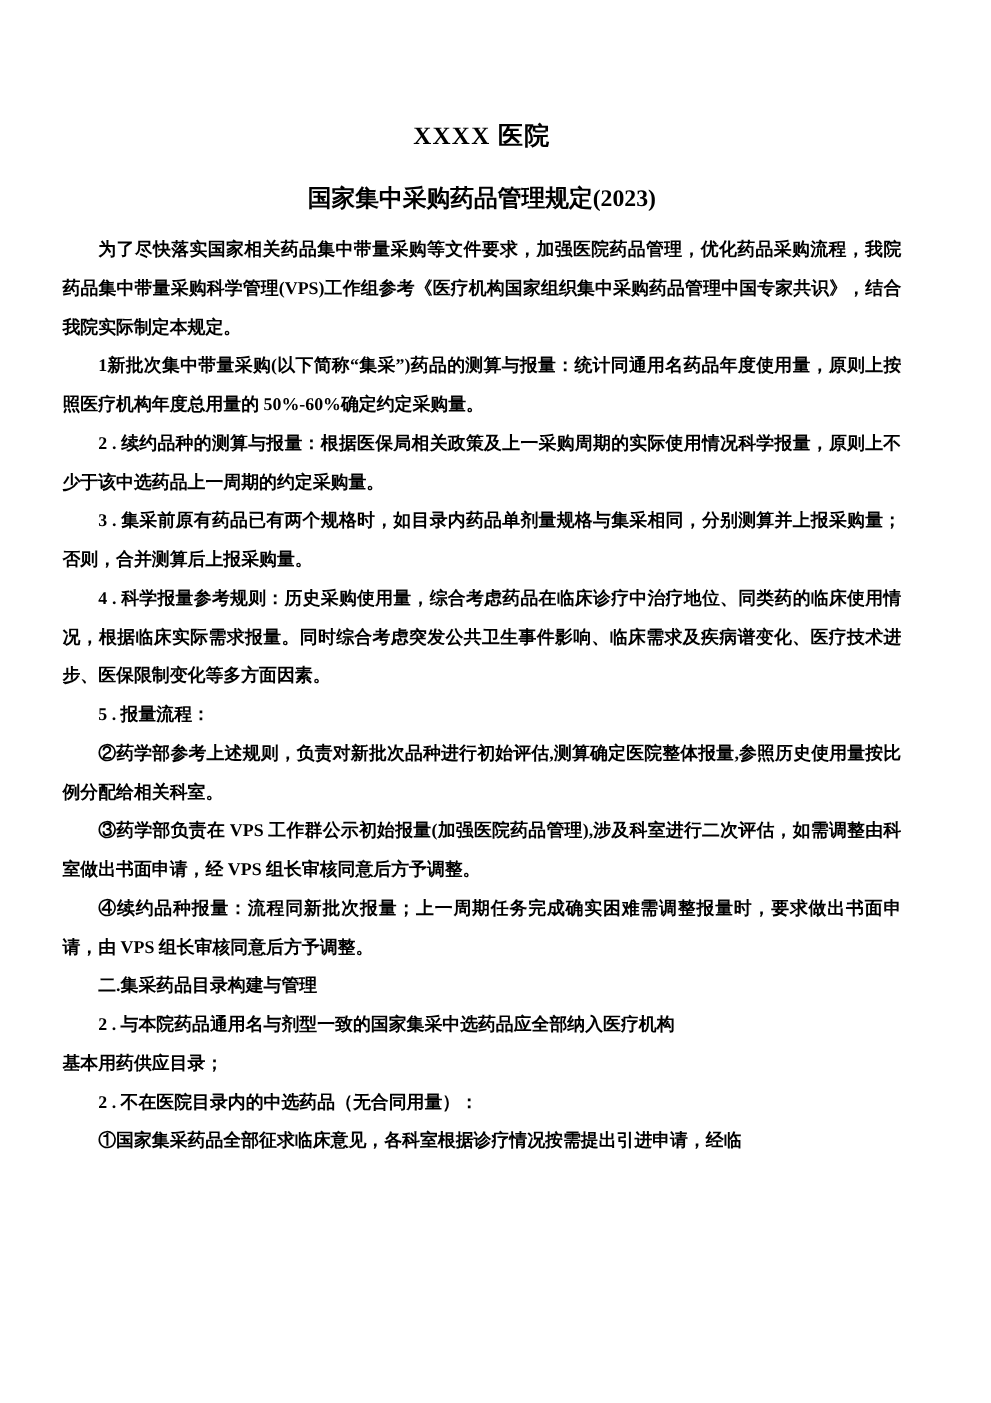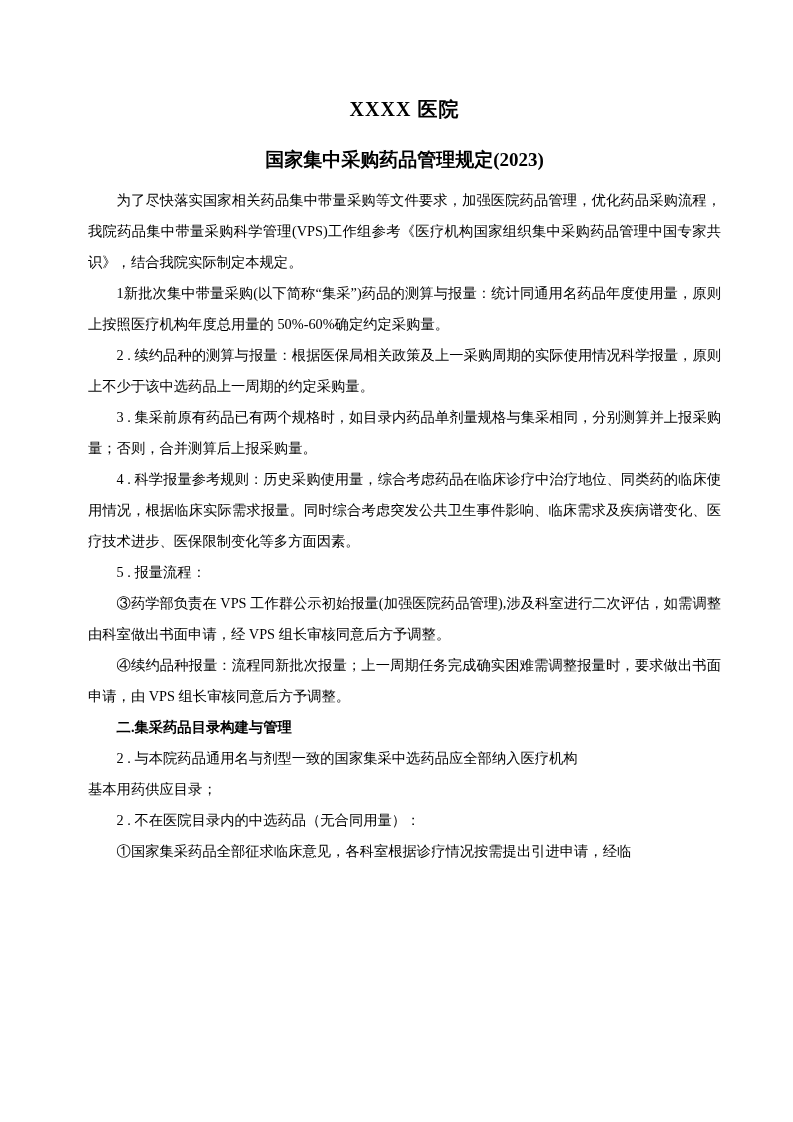--- a/index.html
+++ b/index.html
@@ -11,21 +11,21 @@
     width: 793px;
     height: 1122px;
     font-family: "Liberation Serif", "DejaVu Serif", serif;
     color: #000000;
     -webkit-font-smoothing: antialiased;
   }
   .page {
     width: 793px;
     height: 1122px;
     box-sizing: border-box;
-    padding: 72px 72px 60px 88px;
+    padding: 72px 72px 60px 50px;
     position: relative;
   }
   .title-main {
     text-align: center;
     font-size: 20px;
     font-weight: bold;
     letter-spacing: 1px;
     margin: 22px 0 0 0;
     line-height: 1.5;
   }
@@ -36,20 +36,21 @@
     margin: 22px 0 10px 0;
     line-height: 1.5;
   }
   p.body-text {
     font-size: 14.3px;
     line-height: 31px;
     margin: 0;
     text-align: justify;
     text-justify: inter-ideograph;
     text-indent: 0;
+    font-weight: bold;
   }
   p.indent {
     text-indent: 2em;
   }
   p.section-heading {
     font-size: 14.3px;
     line-height: 31px;
     margin: 0;
     font-weight: bold;
     text-indent: 2em;
@@ -62,20 +63,21 @@
 
   <h1 class="title-main">XXXX 医院</h1>
   <h2 class="title-sub">国家集中采购药品管理规定(2023)</h2>
 
   <p class="body-text indent">为了尽快落实国家相关药品集中带量采购等文件要求，加强医院药品管理，优化药品采购流程，我院药品集中带量采购科学管理(VPS)工作组参考《医疗机构国家组织集中采购药品管理中国专家共识》，结合我院实际制定本规定。</p>
   <p class="body-text indent">1新批次集中带量采购(以下简称“集采”)药品的测算与报量：统计同通用名药品年度使用量，原则上按照医疗机构年度总用量的 50%-60%确定约定采购量。</p>
   <p class="body-text indent">2 . 续约品种的测算与报量：根据医保局相关政策及上一采购周期的实际使用情况科学报量，原则上不少于该中选药品上一周期的约定采购量。</p>
   <p class="body-text indent">3 . 集采前原有药品已有两个规格时，如目录内药品单剂量规格与集采相同，分别测算并上报采购量；否则，合并测算后上报采购量。</p>
   <p class="body-text indent">4 . 科学报量参考规则：历史采购使用量，综合考虑药品在临床诊疗中治疗地位、同类药的临床使用情况，根据临床实际需求报量。同时综合考虑突发公共卫生事件影响、临床需求及疾病谱变化、医疗技术进步、医保限制变化等多方面因素。</p>
   <p class="body-text indent">5      . 报量流程：</p>
+  <p class="body-text indent">②药学部参考上述规则，负责对新批次品种进行初始评估,测算确定医院整体报量,参照历史使用量按比例分配给相关科室。</p>
   <p class="body-text indent">③药学部负责在 VPS 工作群公示初始报量(加强医院药品管理),涉及科室进行二次评估，如需调整由科室做出书面申请，经 VPS 组长审核同意后方予调整。</p>
   <p class="body-text indent">④续约品种报量：流程同新批次报量；上一周期任务完成确实困难需调整报量时，要求做出书面申请，由 VPS 组长审核同意后方予调整。</p>
   <p class="section-heading">二.集采药品目录构建与管理</p>
   <p class="body-text indent">2 . 与本院药品通用名与剂型一致的国家集采中选药品应全部纳入医疗机构</p>
   <p class="body-text">基本用药供应目录；</p>
   <p class="body-text indent">2 . 不在医院目录内的中选药品（无合同用量）：</p>
   <p class="body-text indent">①国家集采药品全部征求临床意见，各科室根据诊疗情况按需提出引进申请，经临</p>
 
 </div>
 

